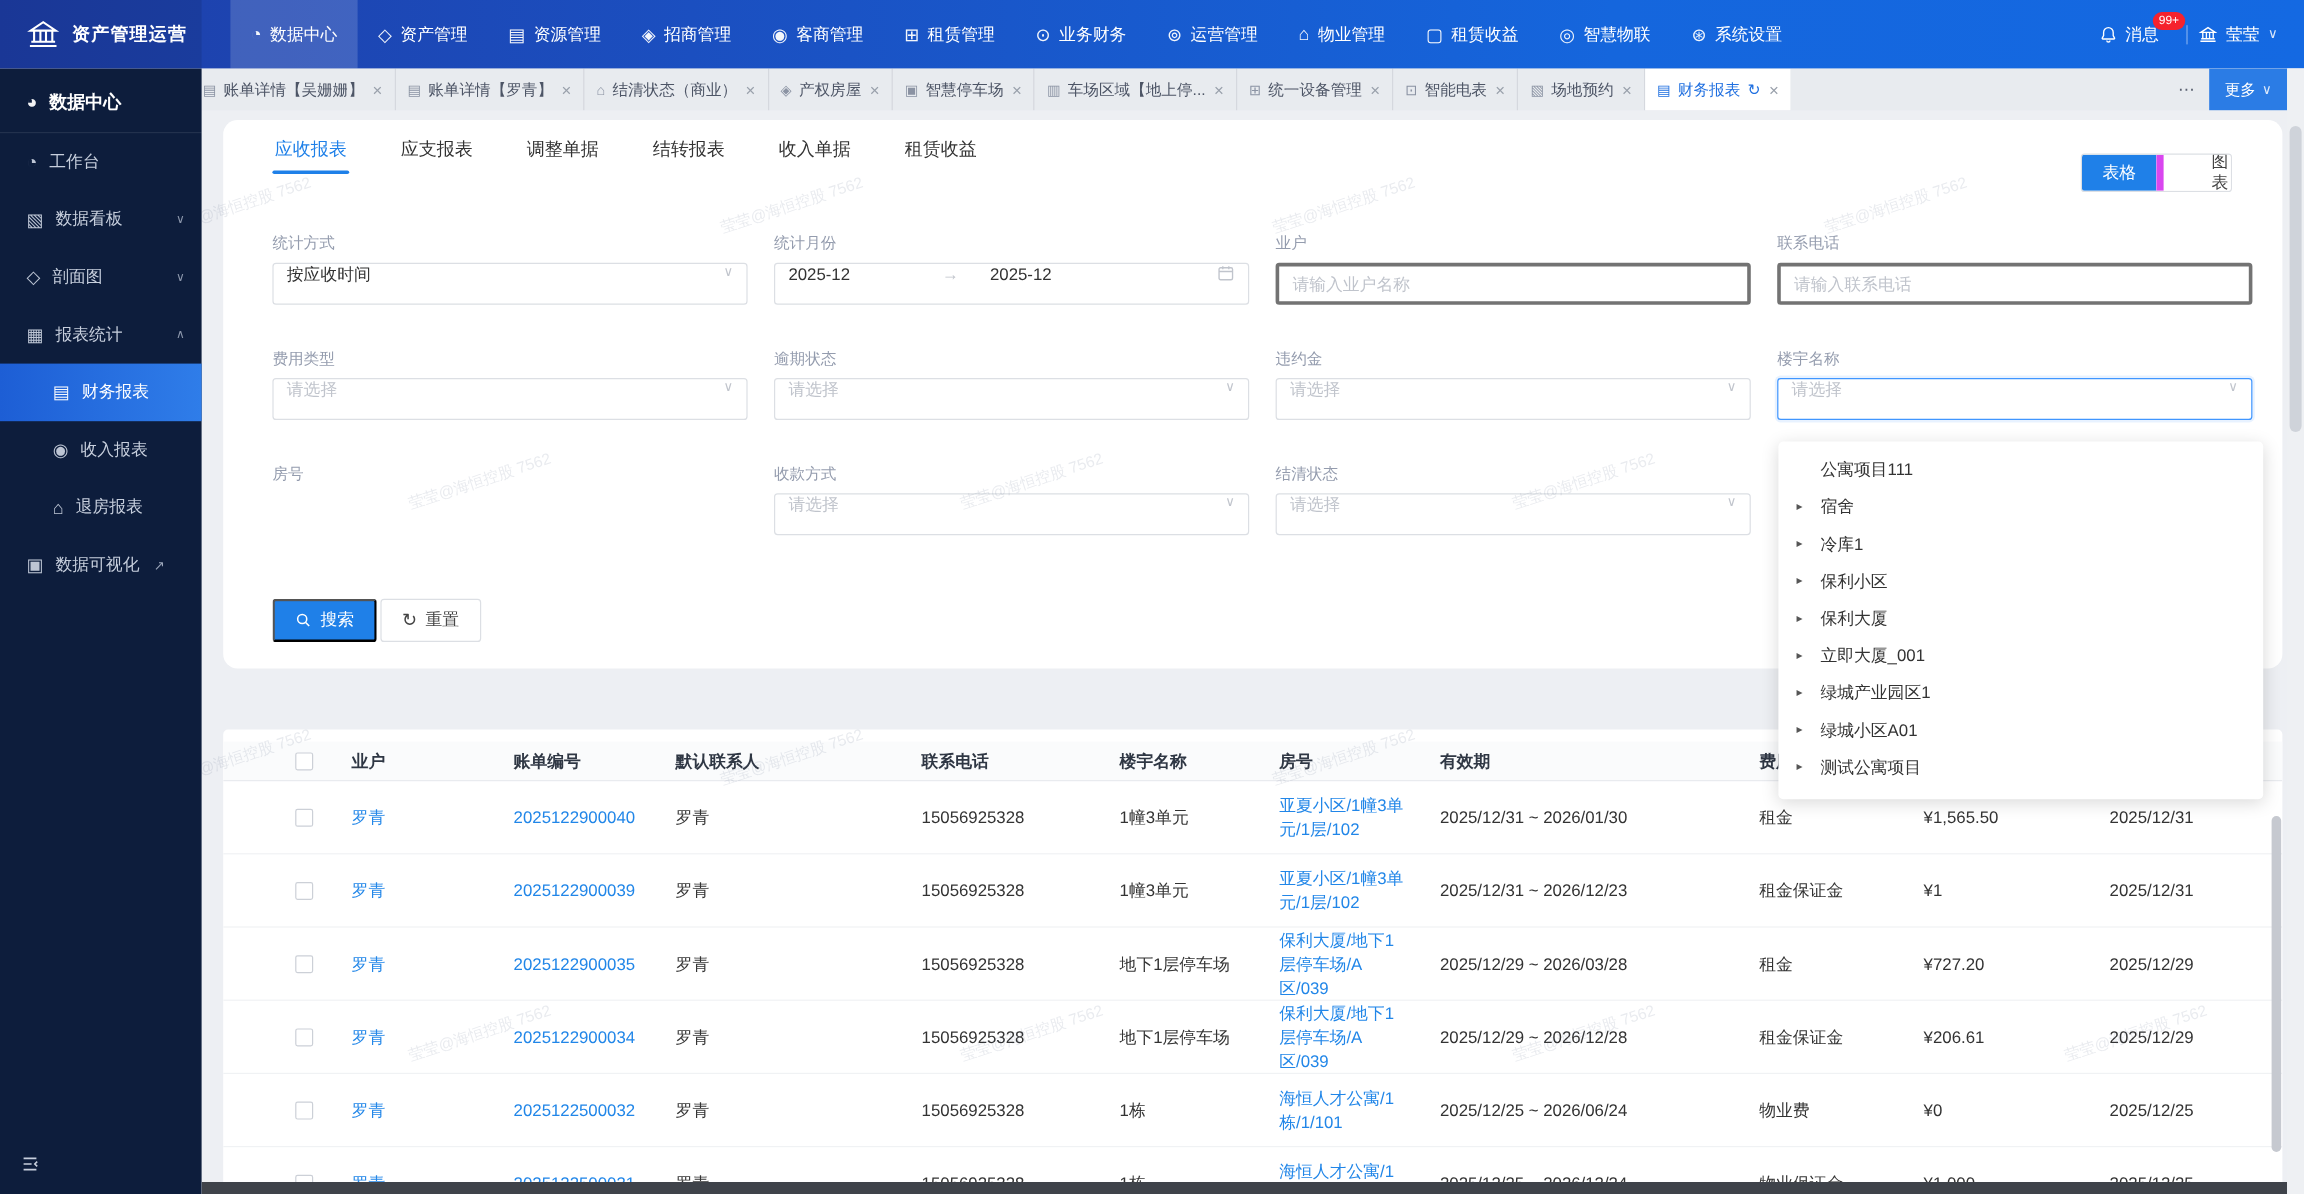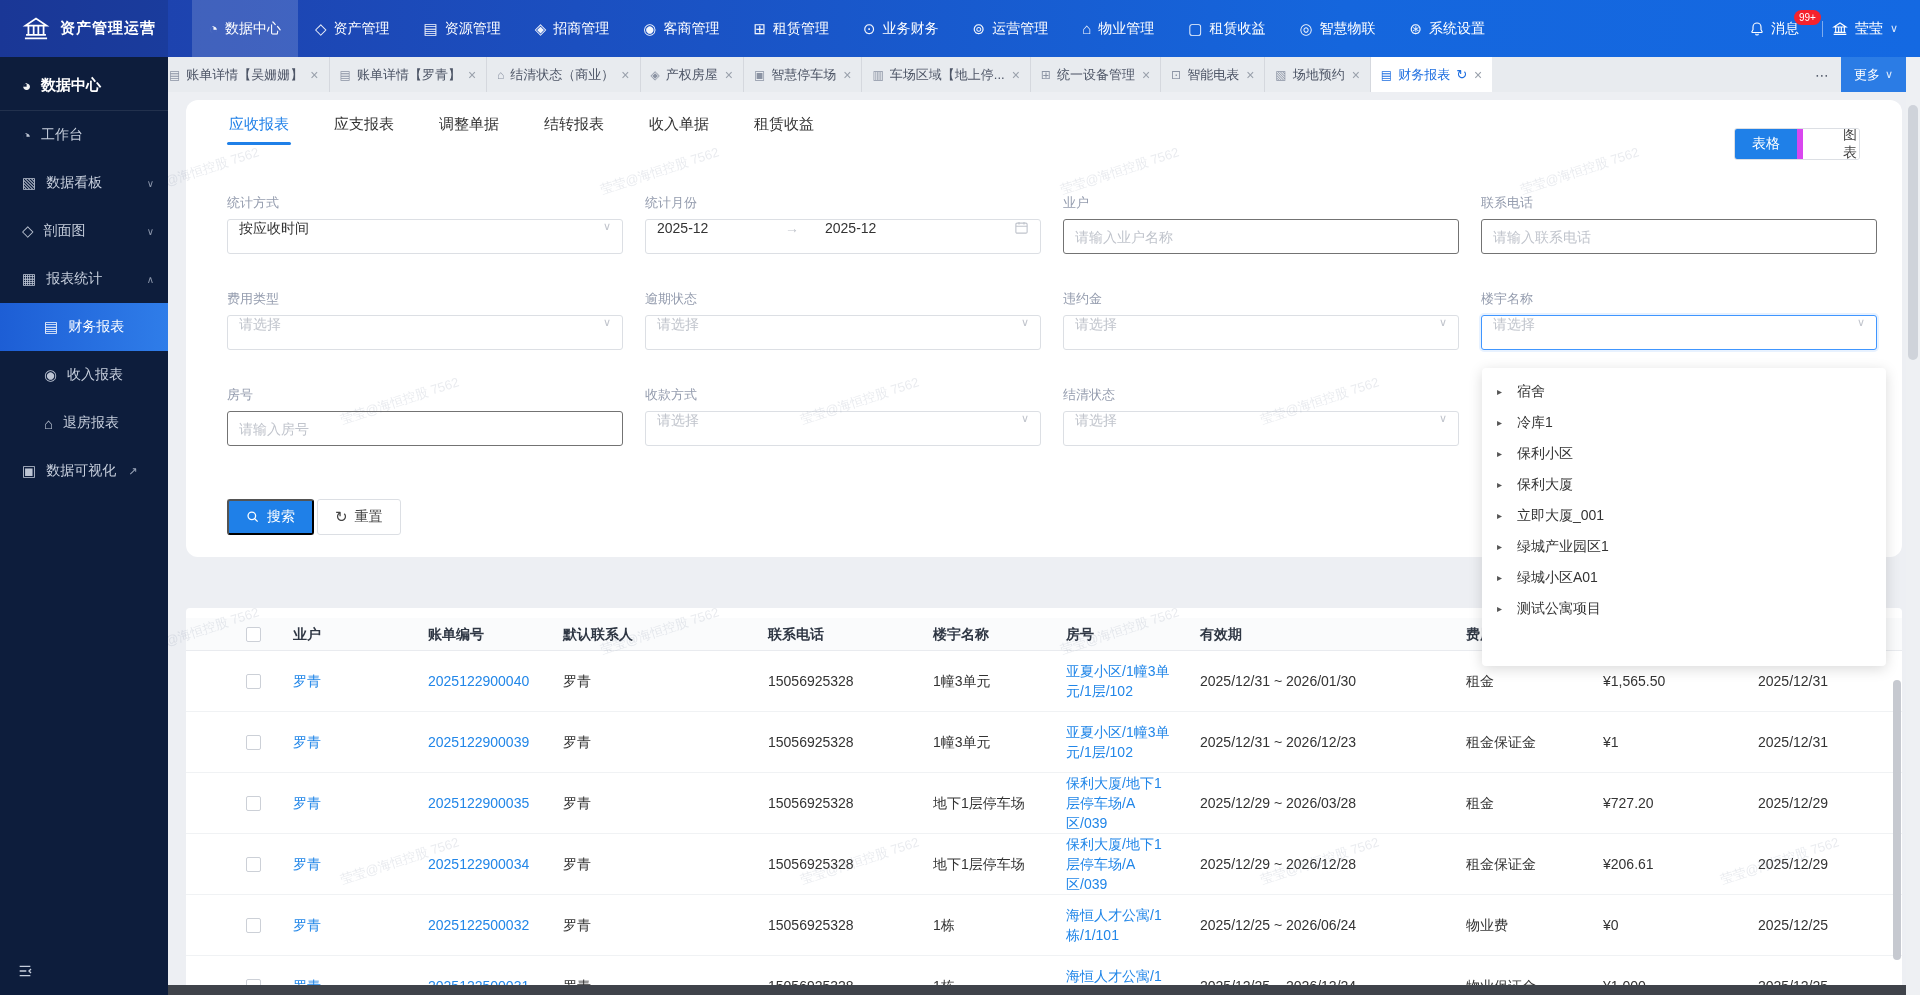--- a/index.html
+++ b/index.html
@@ -62,21 +62,21 @@
   .seg + .seg { border-left:6px solid #d946ef;padding-left:40px; }
   .seg.active { background:#1f80e8; color:#fff; border-left:none; }
 
   
   .filter-grid { display:grid; grid-template-columns:repeat(4,396px); column-gap:22px; row-gap:36px; padding:46px 0 16px 41px; }
   .flabel { font-size:13px; color:#949cae; margin-bottom:9px; height:16px; }
   .finput { height:35px; border:1px solid #dcdfe4; border-radius:3px; display:flex; align-items:flex-start; padding:0 11px; font-size:14px; color:#333; background:#fff; cursor:pointer; }
   .finput .ph { color:#c0c4cc; }
   .finput .chev { margin-left:auto; color:#c0c4cc; font-size:11px; }
   .finput.focused { border-color:#4096ff; box-shadow:0 0 0 2px rgba(64,150,255,0.12); }
-  .text-input { height:35px; width:100%; border:1px solid #737373; border-radius:3px; padding:0 11px; font-size:14px; color:#be185d; outline:none; font-family:inherit; }
+  .text-input { height:35px; width:100%; border:3px solid #737373; border-radius:3px; padding:0 11px; font-size:14px; color:#be185d; outline:none; font-family:inherit; }
   .text-input::placeholder { color:#c0c4cc; }
   .dr-start { width:128px; }
   .dr-arrow { color:#c0c4cc; margin-right:26px; }
   .dr-end { flex:1; }
   .cal-ic { margin-left:auto; display:flex; }
   .actions { display:flex; gap:3px; padding:37px 0 0 41px; }
   .btn { height:36px; display:flex; align-items:center; gap:7px; padding:0 17px; font-size:14px; border-radius:3px; cursor:pointer; }
   .btn-search { background:#1f80e8; color:#fff; }
   .btn-reset { background:#fff; color:#444; border:1px solid #dcdfe4; }
   .reset-ic { font-size:15px; }
@@ -369,21 +369,21 @@
             <span class="chev">∨</span>
           </div>
         </div>
         <div class="field">
           <div class="flabel">楼宇名称</div>
           <div class="finput focused">
             <span class="ph">请选择</span>
             <span class="chev">∨</span>
           </div>
         </div>
-        <div class="field"><div class="flabel">房号</div><input class="text-input" placeholder="请输入房号" style=""></div>
+        <div class="field"><div class="flabel">房号</div></div>
         <div class="field">
           <div class="flabel">收款方式</div>
           <div class="finput">
             <span class="ph">请选择</span>
             <span class="chev">∨</span>
           </div>
         </div>
         <div class="field">
           <div class="flabel">结清状态</div>
           <div class="finput">
@@ -540,20 +540,24 @@
       <span class="wm" style="left: 890px; top: 530px;">莹莹@海恒控股 7562</span>
       <span class="wm" style="left: 1350px; top: 530px;">莹莹@海恒控股 7562</span>
       <span class="wm" style="left: 170px; top: 760px;">莹莹@海恒控股 7562</span>
       <span class="wm" style="left: 630px; top: 760px;">莹莹@海恒控股 7562</span>
       <span class="wm" style="left: 1090px; top: 760px;">莹莹@海恒控股 7562</span>
       <span class="wm" style="left: 1550px; top: 760px;">莹莹@海恒控股 7562</span>
     </div>
 
   <div class="bld-dropdown" id="bld-dropdown">
       <div class="dd-item">
+        <span class="dd-arrow"></span>
+        <span>公寓项目111</span>
+      </div>
+      <div class="dd-item">
         <span class="dd-arrow">▸</span>
         <span>宿舍</span>
       </div>
       <div class="dd-item">
         <span class="dd-arrow">▸</span>
         <span>冷库1</span>
       </div>
       <div class="dd-item">
         <span class="dd-arrow">▸</span>
         <span>保利小区</span>

